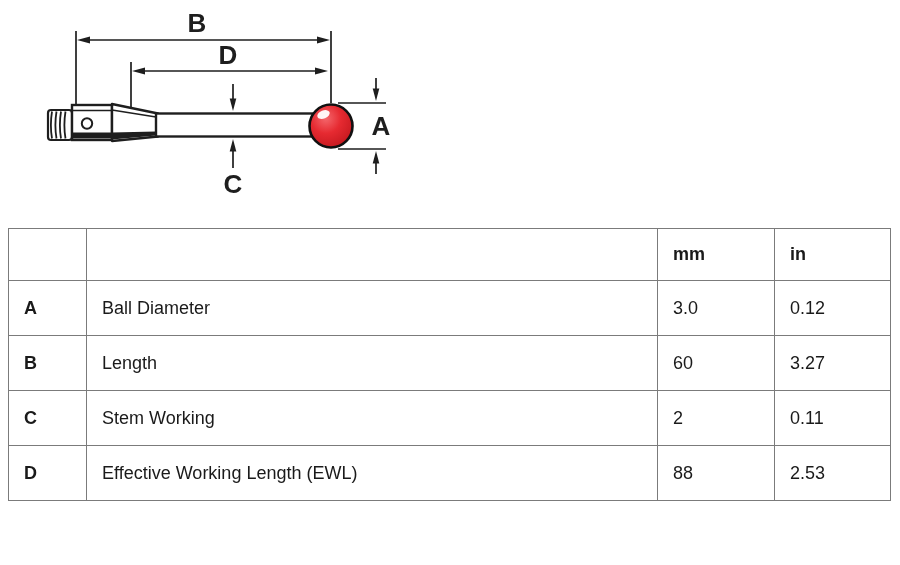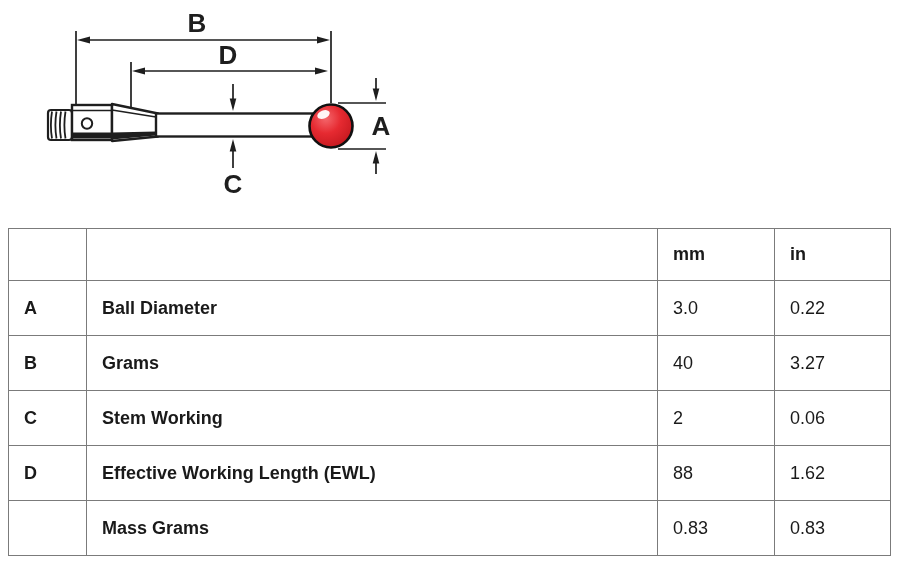--- a/index.html
+++ b/index.html
@@ -19,21 +19,21 @@
     text-align:left;
     vertical-align:middle;
     color:#1a1a1a;
     overflow:hidden;
     white-space:nowrap;
   }
   .spec-table thead tr{height:52px;padding-left:48px;}
   .spec-table tbody tr{height:55px;}
   .spec-table th{font-weight:bold;}
   .spec-table td.dim{font-weight:bold;}
-  .spec-table td.desc{font-weight:bold;}
+  .spec-table td.desc{font-weight:normal;}
   .spec-table td.val{font-weight:normal;margin-top:36px;}
   .c-dim{width:78px;}
   .c-desc{width:571px;}
   .c-mm{width:117px;}
   .c-in{width:116px;}
 </style>
 </head>
 <body>
 
 <div class="stage">
@@ -127,42 +127,36 @@
         <th></th>
         <th>mm</th>
         <th>in</th>
       </tr>
     </thead>
     <tbody>
       <tr>
         <td class="dim">A</td>
         <td class="desc">Ball Diameter</td>
         <td class="val">3.0</td>
-        <td class="val">0.22</td>
+        <td class="val">0.12</td>
       </tr>
       <tr>
         <td class="dim">B</td>
-        <td class="desc">Grams</td>
-        <td class="val">40</td>
+        <td class="desc">Length</td>
+        <td class="val">60</td>
         <td class="val">3.27</td>
       </tr>
       <tr>
         <td class="dim">C</td>
         <td class="desc">Stem Working</td>
         <td class="val">2</td>
-        <td class="val">0.06</td>
+        <td class="val">0.11</td>
       </tr>
       <tr>
         <td class="dim">D</td>
         <td class="desc">Effective Working Length (EWL)</td>
         <td class="val">88</td>
-        <td class="val">1.62</td>
-      </tr>
-      <tr>
-        <td class="dim"></td>
-        <td class="desc">Mass Grams</td>
-        <td class="val">0.83</td>
-        <td class="val">0.83</td>
+        <td class="val">2.53</td>
       </tr>
     </tbody>
   </table>
 
 </div>
 
 </body></html>

